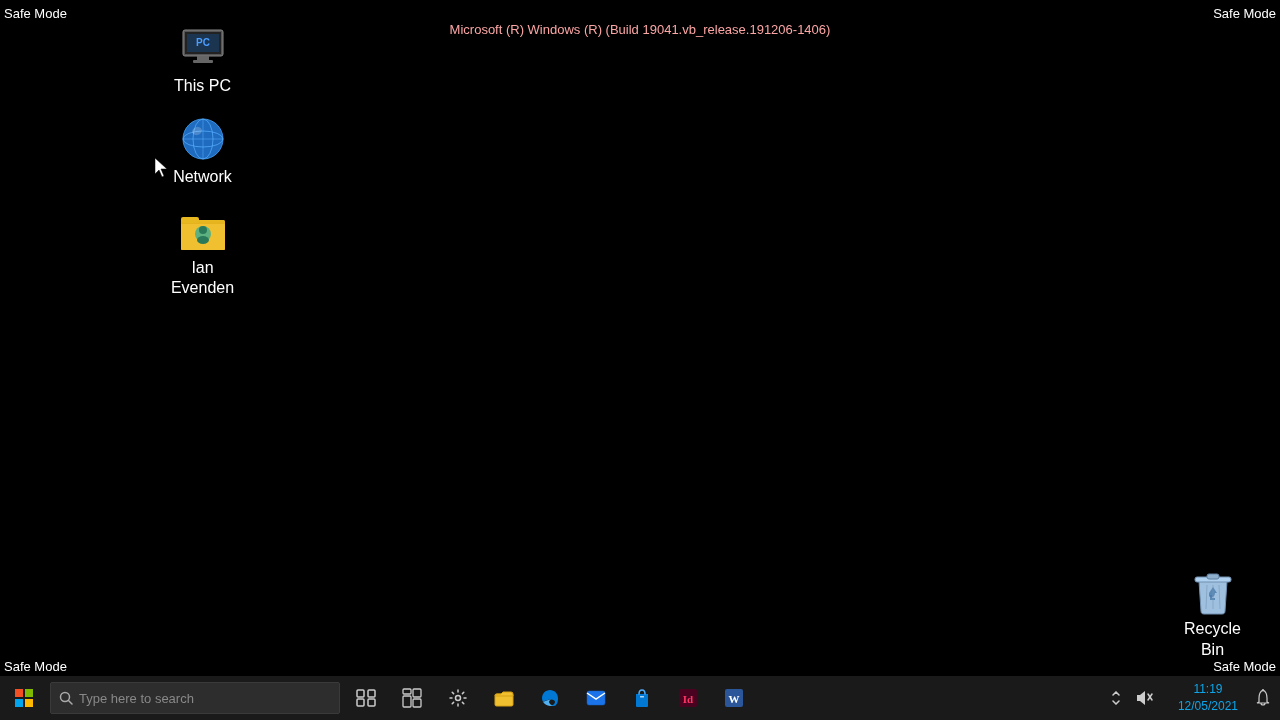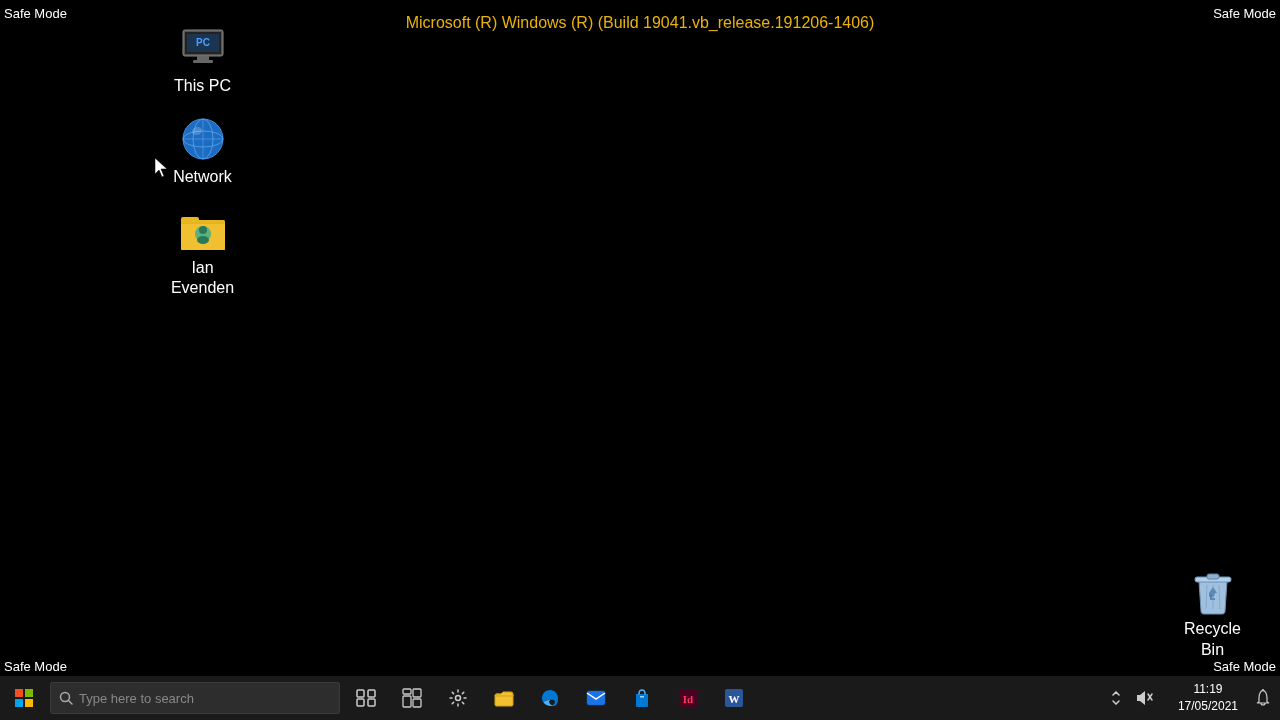--- a/index.html
+++ b/index.html
@@ -51,25 +51,25 @@
       color: #fff;
       font-size: 13px;
       font-weight: normal;
       padding: 0 4px;
       z-index: 10;
     }
 
     
     .build-info {
       position: absolute;
-      top: 14px;
+      top: 22px;
       left: 50%;
       transform: translateX(-50%);
-      color: #eab308;
-      font-size: 16px;
+      color: #fca5a5;
+      font-size: 13px;
       z-index: 10;
     }
 
     
     .desktop-icons {
       position: absolute;
       top: 20px;
       left: 165px;
       display: flex;
       flex-direction: column;
@@ -203,21 +203,21 @@
     }
 
     .clock-area {
       display: flex;
       flex-direction: column;
       align-items: center;
       justify-content: center;
       padding: 0 8px;
       height: 28px;
       cursor: pointer;
-      color: #ffffff;
+      color: #0ea5e9;
       font-size: 12px;
       line-height: 1.4;
       margin-left: 12px;
     }
 
     .notification-btn {
       width: 34px;
       height: 44px;
       display: flex;
       align-items: center;
@@ -444,21 +444,21 @@
     <div class="sys-tray-icon">
       <svg width="18" height="16" viewBox="0 0 18 16" fill="none">
         <path d="M2 5 L2 11 L5 11 L10 15 L10 1 L5 5 Z" fill="#ccc"></path>
         <line x1="13" y1="4" x2="17" y2="10" stroke="#ccc" stroke-width="1.5" stroke-linecap="round"></line>
         <line x1="17" y1="4" x2="13" y2="10" stroke="#ccc" stroke-width="1.5" stroke-linecap="round"></line>
       </svg>
     </div>
 
     <div class="clock-area">
       <span>11:19</span>
-      <span>17/05/2021</span>
+      <span>12/05/2021</span>
     </div>
 
     <div class="notification-btn">
       <svg width="16" height="18" viewBox="0 0 16 18" fill="none">
         <path d="M8 1 C8 1 4 3 4 9 L4 13 L2 14 L14 14 L12 13 L12 9 C12 3 8 1 8 1 Z" stroke="#ccc" stroke-width="1.2" fill="none"></path>
         <line x1="8" y1="0" x2="8" y2="2" stroke="#ccc" stroke-width="1.2" stroke-linecap="round"></line>
         <path d="M6 14 C6 15.1 6.9 16 8 16 C9.1 16 10 15.1 10 14" stroke="#ccc" stroke-width="1.2" fill="none"></path>
       </svg>
     </div>
   </div>

